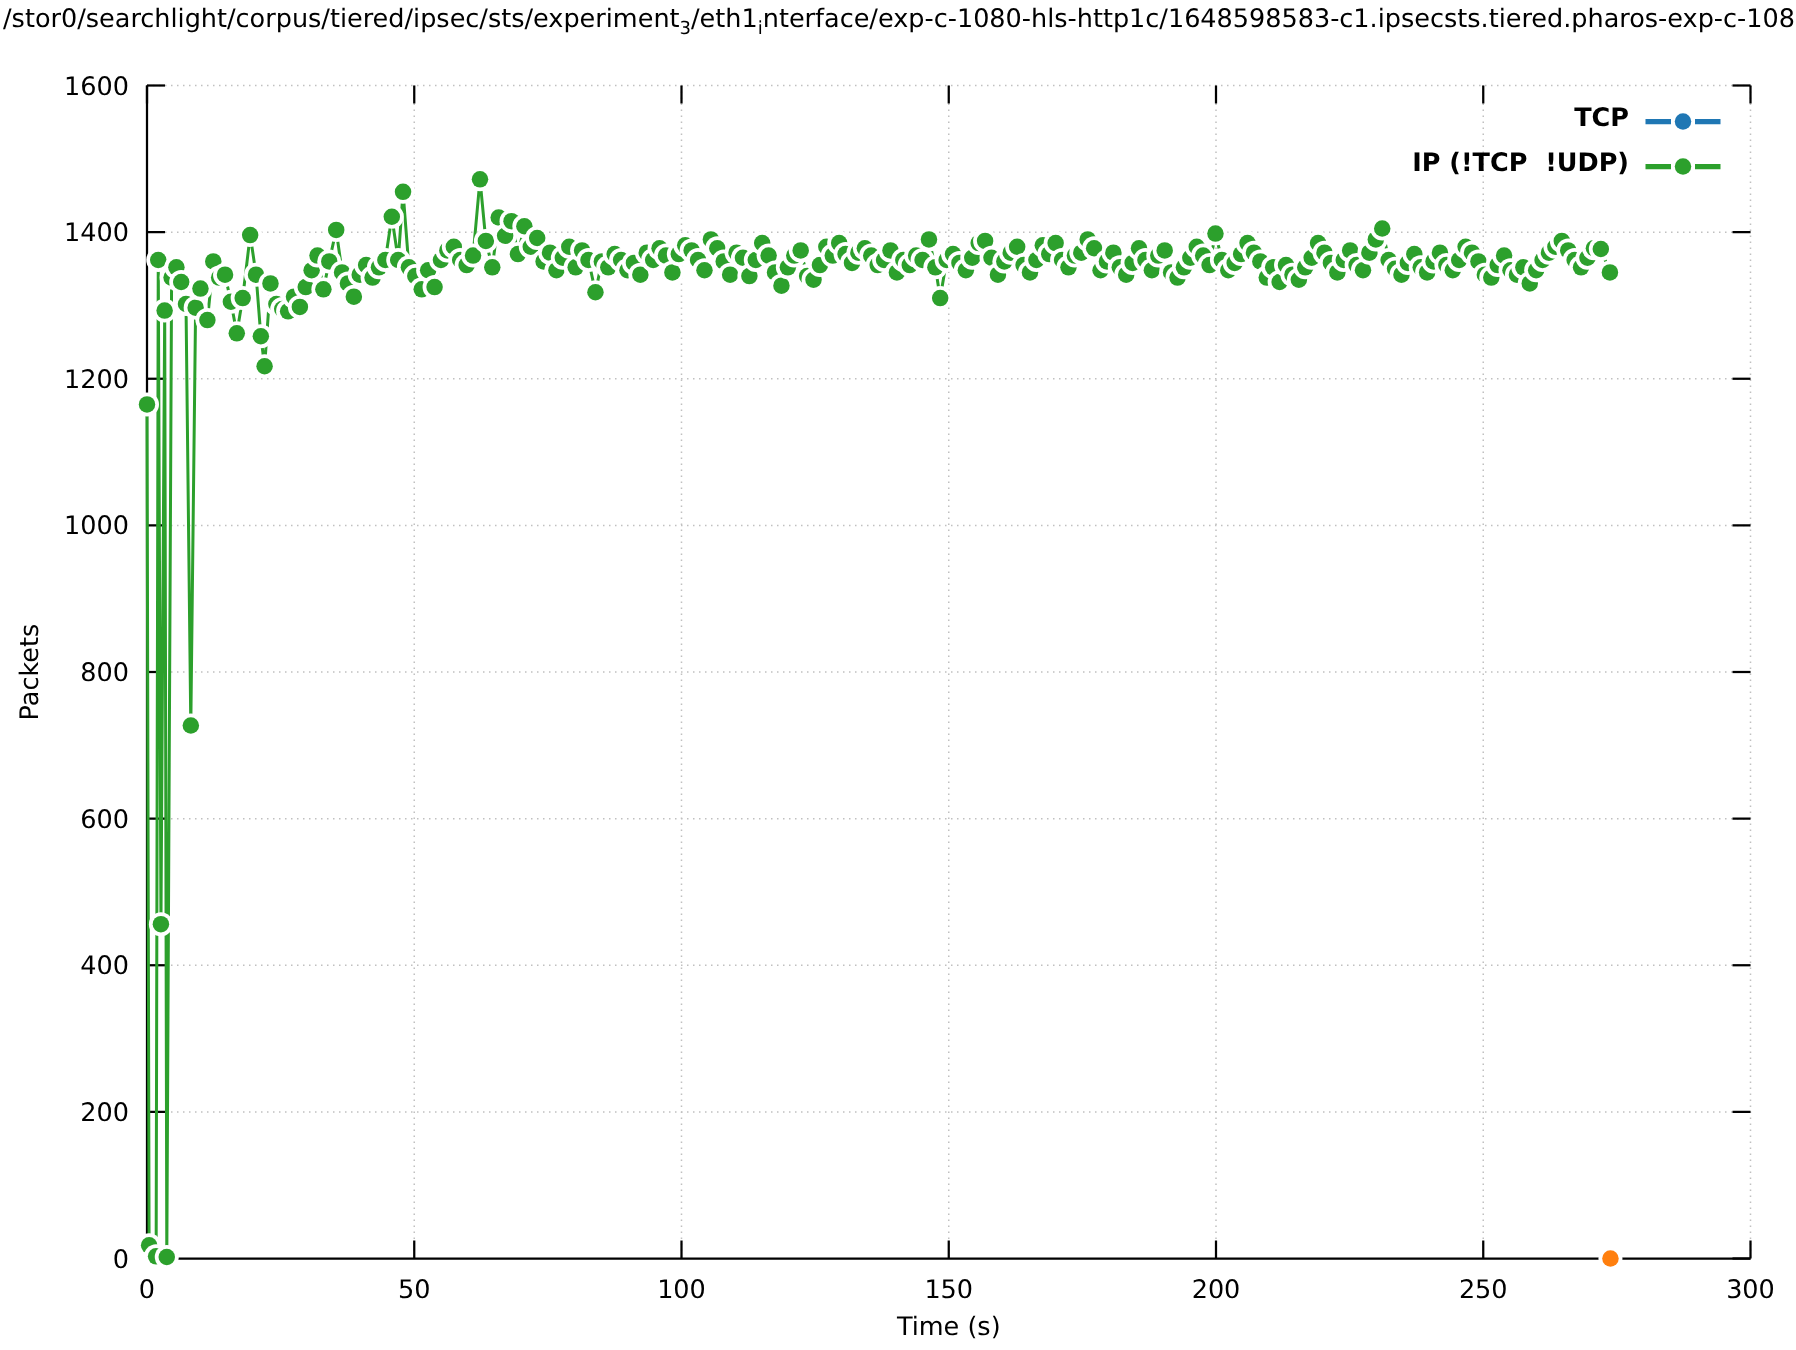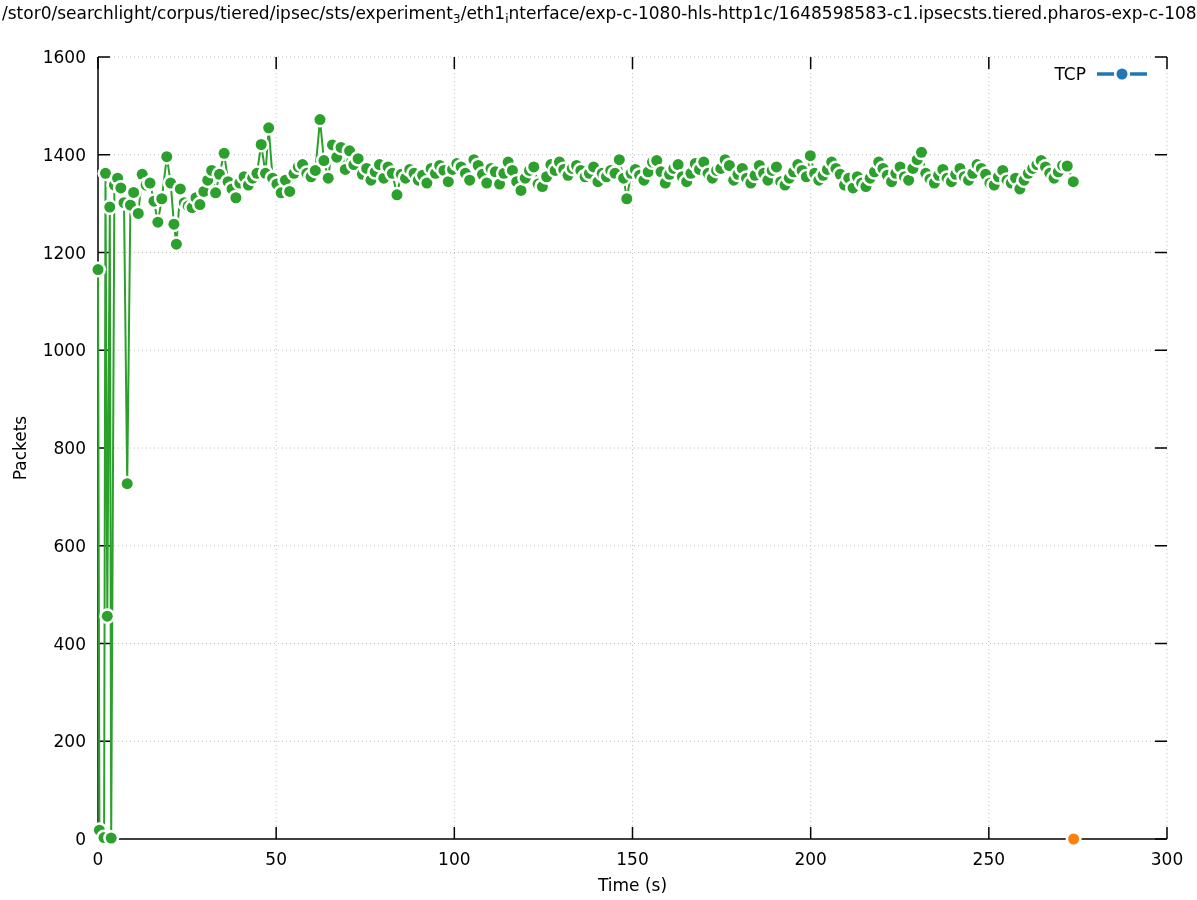--- a/index.html
+++ b/index.html
@@ -15,21 +15,21 @@
   #ylabel{
     position:absolute;left:-30px;top:438px;width:100px;text-align:center;
     transform:rotate(-90deg);transform-origin:center;font-size:17px;
   }
   #xlabel{
     position:absolute;left:98px;width:1069px;top:875px;text-align:center;font-size:17px;
   }
   #legend{
     position:absolute;top:59px;right:49px;
   }
-  .legend-row{display:flex;align-items:center;justify-content:flex-end;height:30px;}
+  .legend-row{display:flex;align-items:flex-end;justify-content:flex-end;height:30px;font-weight:bold;}
   .legend-label{font-size:17px;margin-right:10px;white-space:pre;}
   .legend-sample{width:52px;height:16px;display:block;}
   svg{display:block;}
   #plot{position:absolute;left:0;top:0;}
 </style>
 </head>
 <body>
 
 <div id="stage">
   <svg id="plot" width="1197" height="900">
@@ -581,14 +581,22 @@
 
   <div id="legend">
     <div class="legend-row">
       <span class="legend-label">TCP</span>
       <svg class="legend-sample" viewBox="0 0 52 16">
         <line x1="1" y1="8" x2="18" y2="8" stroke-width="3.5" stroke="#1f77b4"></line>
         <line x1="34" y1="8" x2="51" y2="8" stroke-width="3.5" stroke="#1f77b4"></line>
         <circle cx="26" cy="8" r="5.5" fill="#1f77b4"></circle>
       </svg>
     </div>
+    <div class="legend-row">
+      <span class="legend-label">IP (!TCP  !UDP)</span>
+      <svg class="legend-sample" viewBox="0 0 52 16">
+        <line x1="1" y1="8" x2="18" y2="8" stroke-width="3.5" stroke="#2ca02c"></line>
+        <line x1="34" y1="8" x2="51" y2="8" stroke-width="3.5" stroke="#2ca02c"></line>
+        <circle cx="26" cy="8" r="5.5" fill="#2ca02c"></circle>
+      </svg>
+    </div>
   </div>
 </div>
 
 </body></html>

